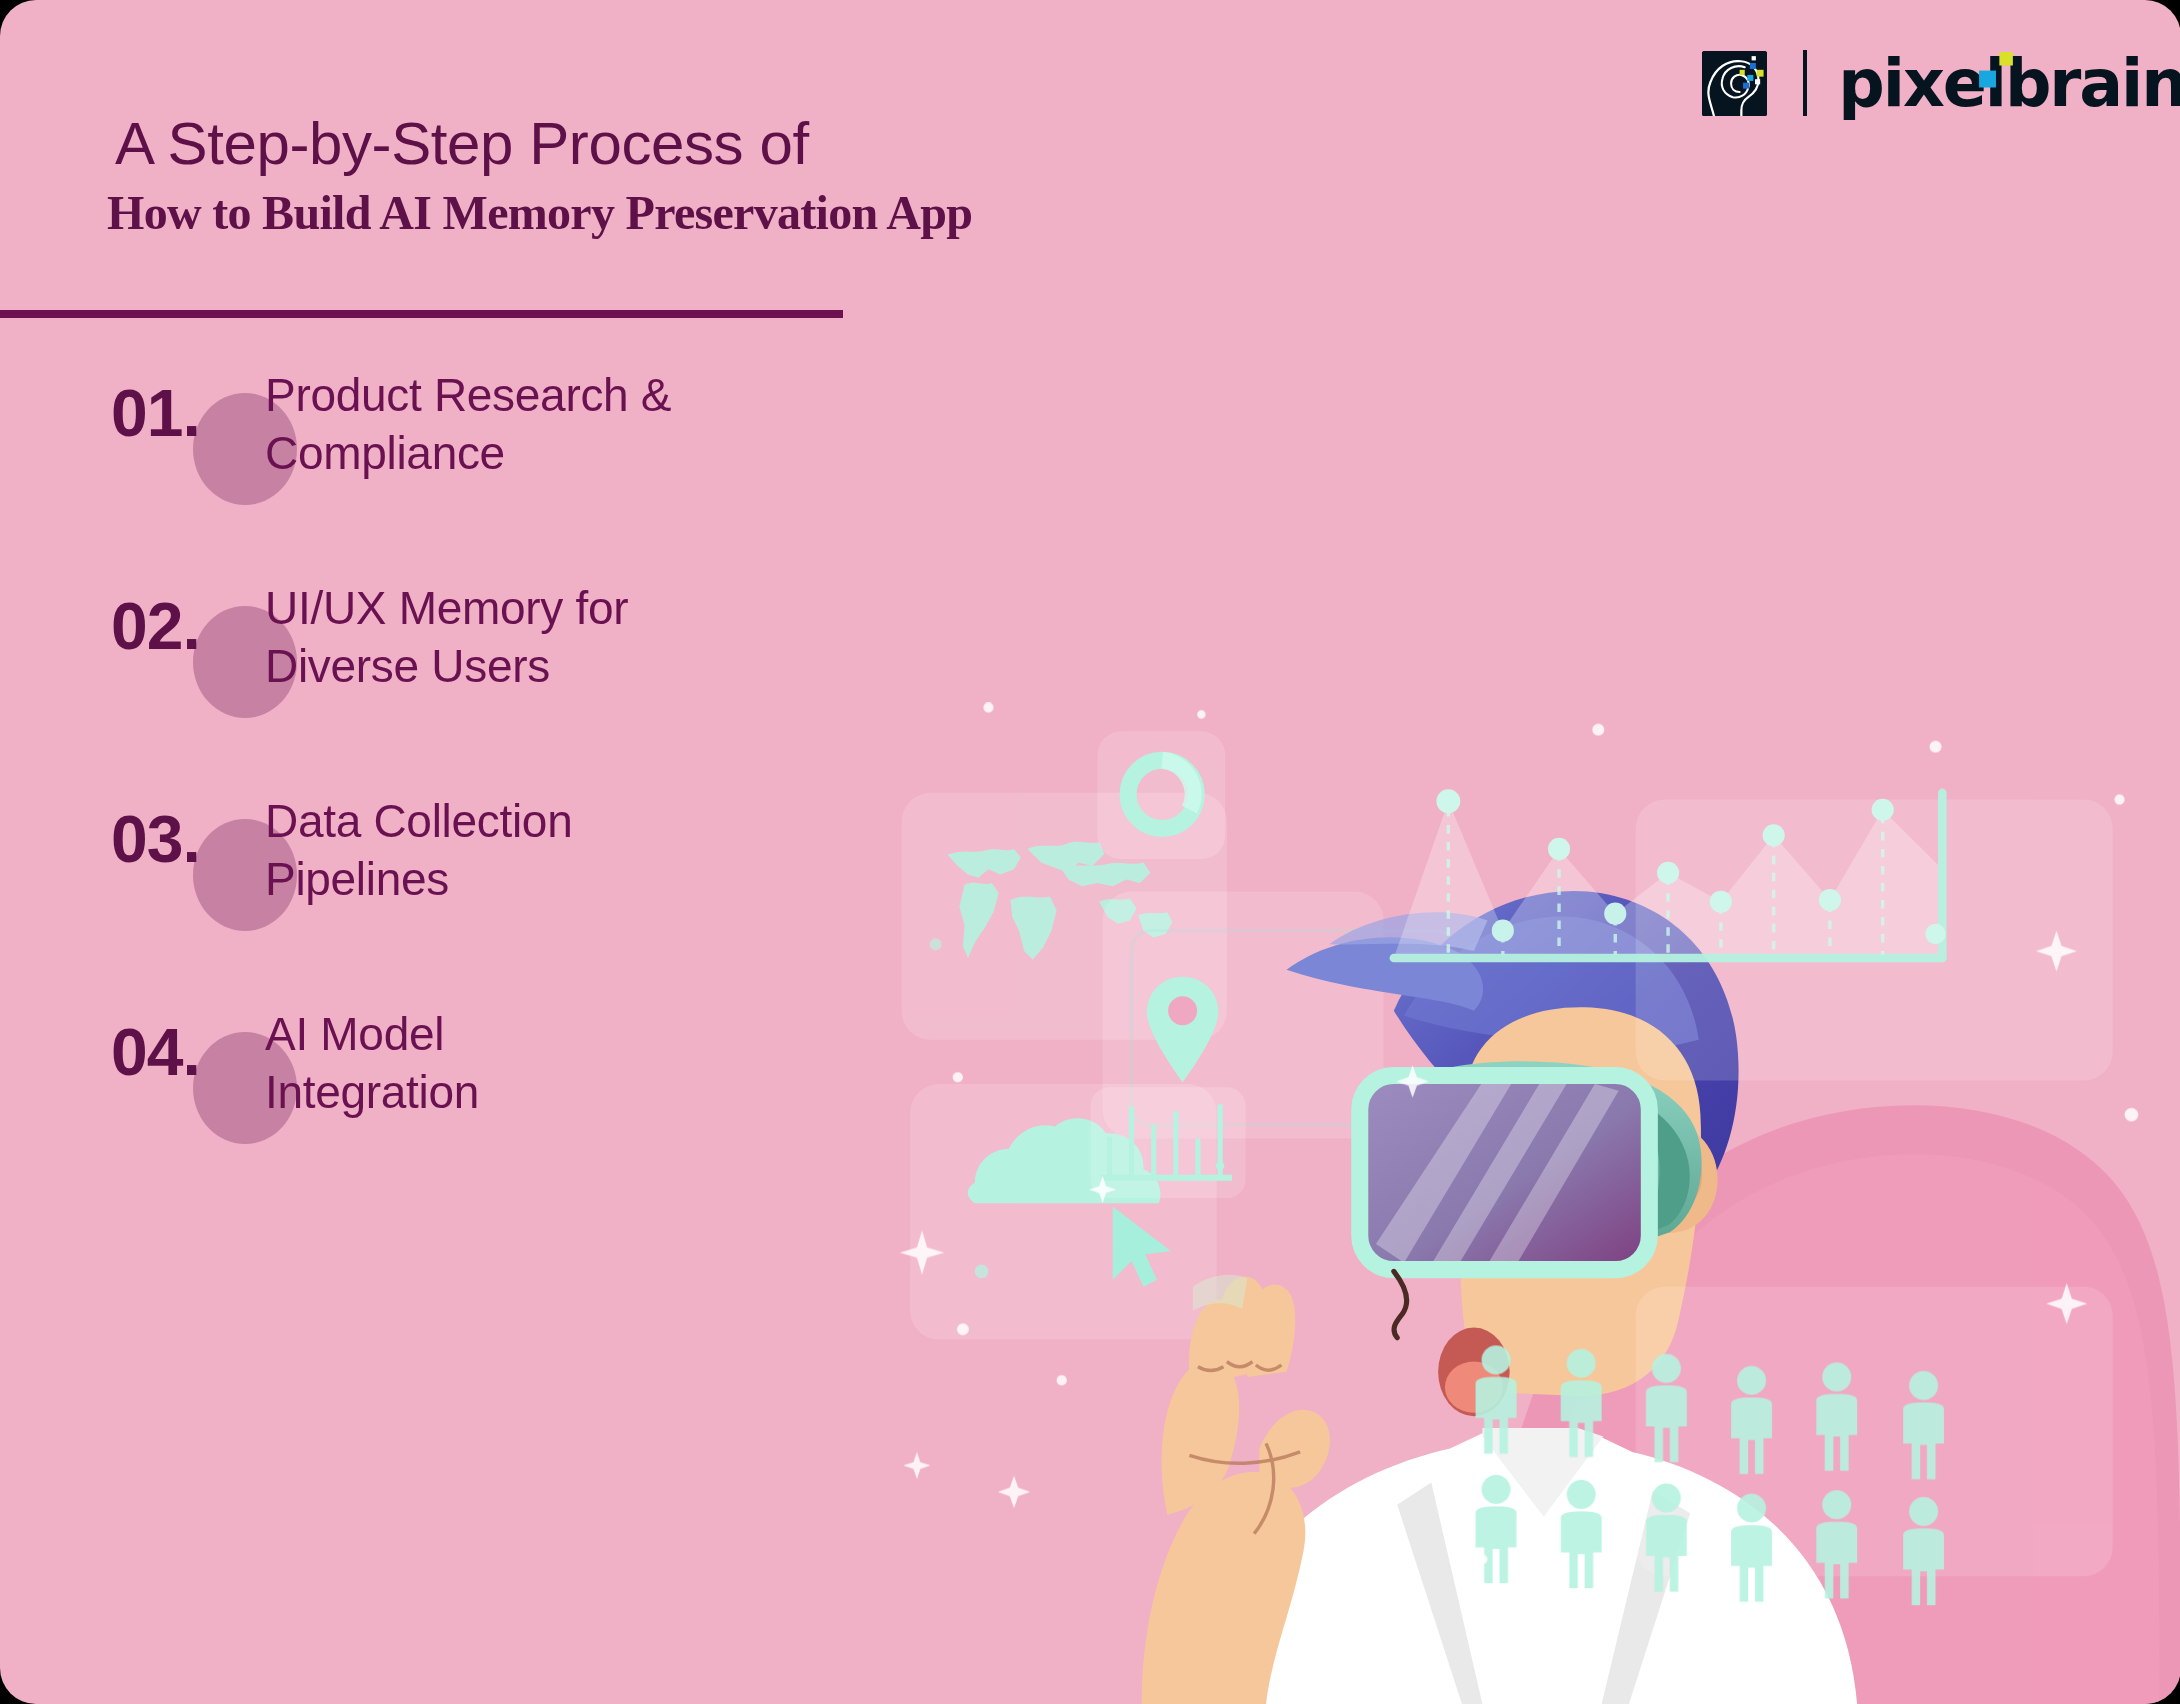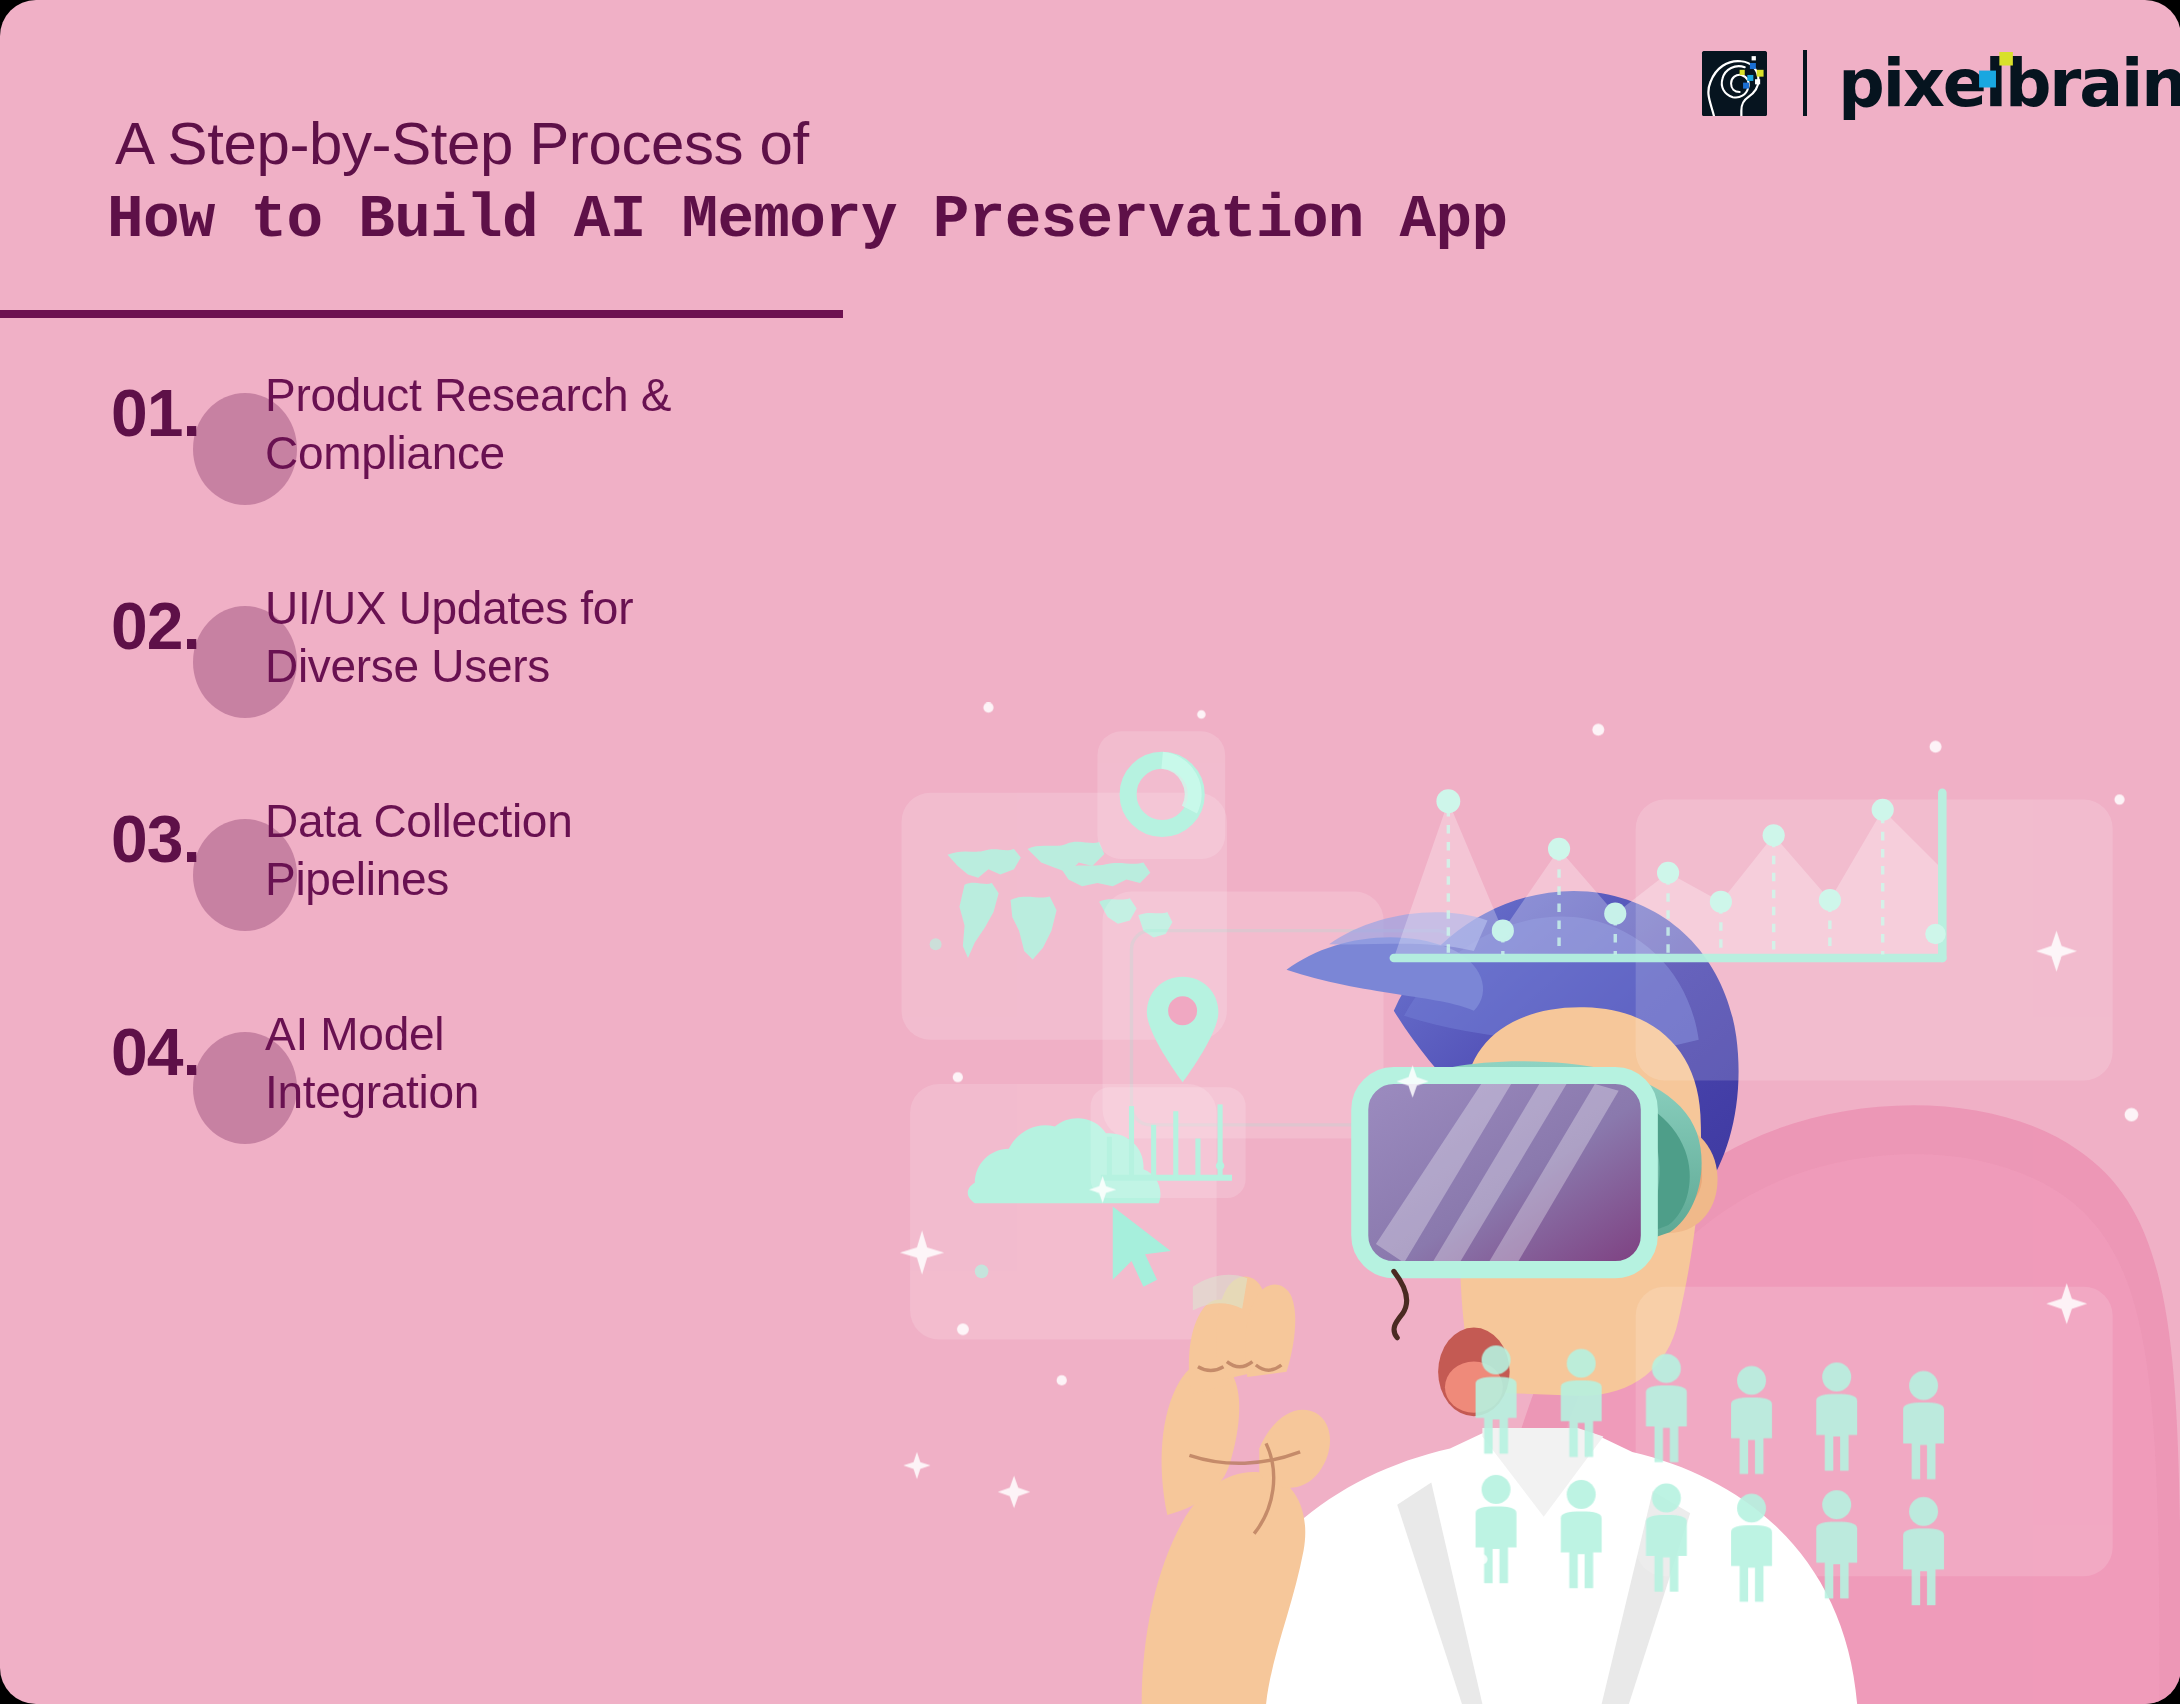--- a/index.html
+++ b/index.html
@@ -70,22 +70,22 @@
   #title-line1 {
     font-family: "Liberation Sans", sans-serif;
     font-size: 60px;
     font-weight: 400;
     color: #5e1048;
     letter-spacing: -0.4px;
     line-height: 1.12;
     margin: 8px;
   }
   #title-line2 {
-    font-family: Liberation Mono, monospace;
-    font-size: 61px;
+    font-family: Liberation Serif, serif;
+    font-size: 48px;
     font-weight: 700;
     color: #5e1048;
     letter-spacing: -0.7px;
     line-height: 1.12;
     margin: 8.5px 0 0 0;
   }
   #title-rule {
     position: absolute;
     top: 310px;
     left: 0;
@@ -461,21 +461,21 @@
       </div>
       <div class="step-text">Product Research &amp;
 Compliance</div>
     </div>
 
     <div class="step">
       <div class="step-badge">
         <div class="step-disc"></div>
         <div class="step-num">02.</div>
       </div>
-      <div class="step-text">UI/UX Updates for
+      <div class="step-text">UI/UX Memory for
 Diverse Users</div>
     </div>
 
     <div class="step">
       <div class="step-badge">
         <div class="step-disc"></div>
         <div class="step-num">03.</div>
       </div>
       <div class="step-text">Data Collection
 Pipelines</div>

